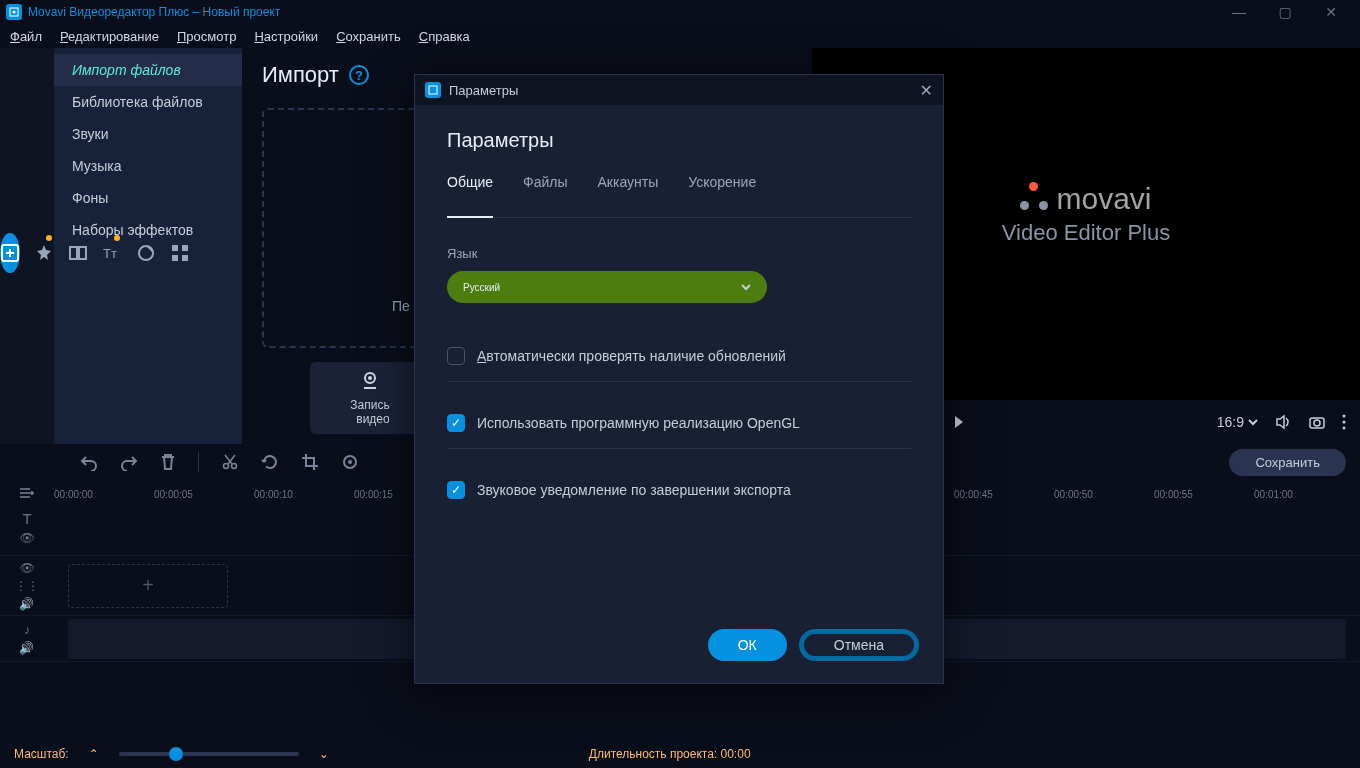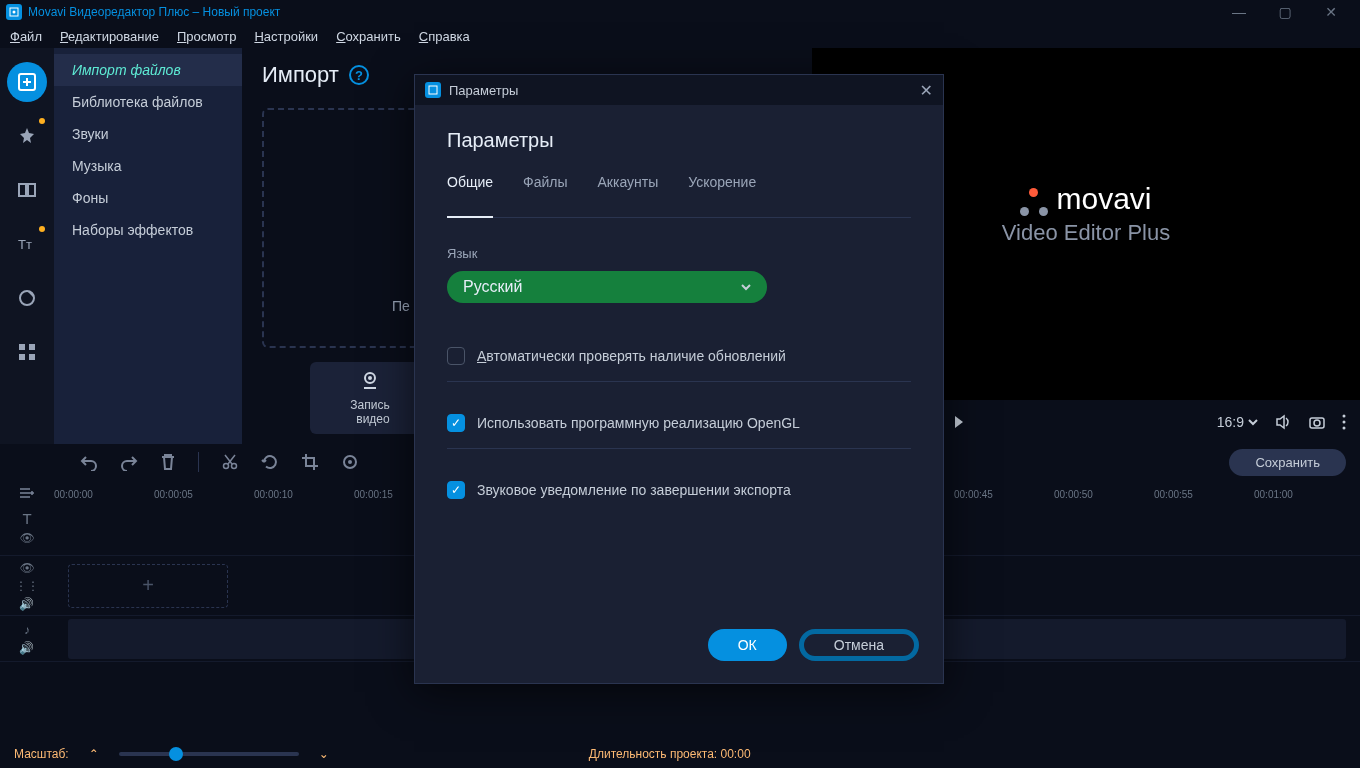--- a/index.html
+++ b/index.html
@@ -15,21 +15,21 @@
 
 
 .menubar { height: 24px; background: #0a0e1a; display: flex; align-items: center; padding: 0 10px; gap: 18px; font-size: 13px; }
 .menubar span { color: #d0d8e4; cursor: default; }
 .menubar span u { text-decoration: underline; }
 
 
 .main { display: flex; height: 396px; }
 
 
-.tools { width: 54px; background: #0f1422; display: flex; flex-direction: column; align-items: center; padding-top: 14px; gap: 14px; }
+.tools { width: 54px; background: #0f1422; display: flex; align-items: center; padding-top: 14px; gap: 14px; }
 .tool { width: 40px; height: 40px; border-radius: 50%; display: flex; align-items: center; justify-content: center; position: relative; color: #9aa5b8; }
 .tool.active { background: #0590e0; color: #fff; }
 .tool .dot { position: absolute; top: 2px; right: 2px; width: 6px; height: 6px; border-radius: 50%; background: #ffb020; }
 
 
 .sidebar { width: 188px; background: #18213a; padding-top: 6px; }
 .side-item { padding: 8px 18px; font-size: 14px; color: #c5cdd8; cursor: default; }
 .side-item.active { background: #232d4a; color: #5eead4; font-style: italic; }
 
 
@@ -38,21 +38,21 @@
 .help-icon { width: 20px; height: 20px; border: 2px solid #0590e0; border-radius: 50%; display: flex; align-items: center; justify-content: center; color: #0590e0; font-size: 13px; font-weight: bold; }
 .dashed-box { margin-top: 20px; border: 2px dashed #2a3450; border-radius: 6px; height: 240px; }
 .import-btns { display: flex; gap: 12px; margin-top: 14px; }
 .import-btn { width: 120px; height: 72px; background: #1b2238; border-radius: 6px; display: flex; flex-direction: column; align-items: center; justify-content: center; gap: 6px; font-size: 12px; color: #c5cdd8; }
 .import-btn .ic { font-size: 20px; color: #d0d8e4; }
 
 
 .preview { width: 548px; background: #000; display: flex; flex-direction: column; }
 .preview-canvas { flex: 1; display: flex; align-items: center; justify-content: center; flex-direction: column; color: #8a94a6; }
 .brand { text-align: center; }
-.brand-logo { font-size: 30px; color: #ffffff; display: flex; align-items: flex-end; justify-content: center; gap: 8px; }
+.brand-logo { font-size: 30px; color: #a3a3a3; display: flex; align-items: flex-start; justify-content: center; gap: 8px; }
 .brand-dots { display: inline-block; position: relative; width: 28px; height: 28px; }
 .brand-dots span { position: absolute; width: 9px; height: 9px; border-radius: 50%; }
 .bd1 { background: #ff5b3a; top: 0; left: 9px; }
 .bd2 { background: #8a94a6; bottom: 0; left: 0; }
 .bd3 { background: #8a94a6; bottom: 0; right: 0; }
 .brand-sub { font-size: 22px; color: #8a94a6; margin-top: 4px; }
 .preview-time { height: 20px; }
 .preview-ctrl { height: 44px; background: #0a0e1a; display: flex; align-items: center; padding: 0 14px; gap: 16px; color: #c5cdd8; }
 .pctrl-btns { display: flex; gap: 16px; align-items: center; }
 .pctrl-spacer { flex: 1; }
@@ -87,21 +87,21 @@
 .modal-title { height: 30px; background: #0f1422; display: flex; align-items: center; padding: 0 10px; gap: 8px; font-size: 13px; color: #c5cdd8; }
 .modal-title .mticon { width: 16px; height: 16px; background: #0590e0; border-radius: 3px; display: flex; align-items: center; justify-content: center; }
 .modal-title .sp { flex: 1; }
 .modal-title .x { color: #9aa5b8; font-size: 16px; cursor: default; }
 .modal-body { padding: 24px 32px; flex: 1; display: flex; flex-direction: column; }
 .modal-h { font-size: 20px; color: #e6edf7; margin-bottom: 22px; }
 .tabs { display: flex; gap: 30px; border-bottom: 1px solid #2a3450; margin-bottom: 28px; font-size: 14px; }
 .tab { padding-bottom: 26px; color: #9aa5b8; cursor: default; }
 .tab.active { color: #e6edf7; border-bottom: 2px solid #e6edf7; margin-bottom: -1px; }
 .field-label { font-size: 13px; color: #9aa5b8; margin-bottom: 10px; }
-.select { background: #15803d; border-radius: 16px; height: 32px; width: 320px; display: flex; align-items: center; padding: 0 16px; font-size: 16px; color: #e6edf7; justify-content: space-between; }
+.select { background: #4d7c0f; border-radius: 16px; height: 32px; width: 320px; display: flex; align-items: center; padding: 0 16px; font-size: 10px; color: #e6edf7; justify-content: space-between; }
 .chk-row { display: flex; align-items: center; gap: 12px; margin-top: 32px; font-size: 14px; color: #c5cdd8; padding-bottom: 16px; border-bottom: 1px solid #2a3450; }
 .chk { width: 18px; height: 18px; border-radius: 4px; border: 1px solid #4a5468; background: #1a2033; display: flex; align-items: center; justify-content: center; flex-shrink: 0; }
 .chk.on { background: #0590e0; border-color: #0590e0; color: #fff; font-size: 12px; }
 .modal-footer { display: flex; justify-content: flex-end; gap: 12px; padding: 16px 24px 22px; }
 .btn { height: 32px; padding: 0 30px; border-radius: 16px; display: flex; align-items: center; font-size: 14px; cursor: default; }
 .btn-primary { background: #0590e0; color: #fff; }
 .btn-secondary { border: 5px solid #0369a1; color: #c5cdd8; }
 
 svg { display: block; }
 </style>

